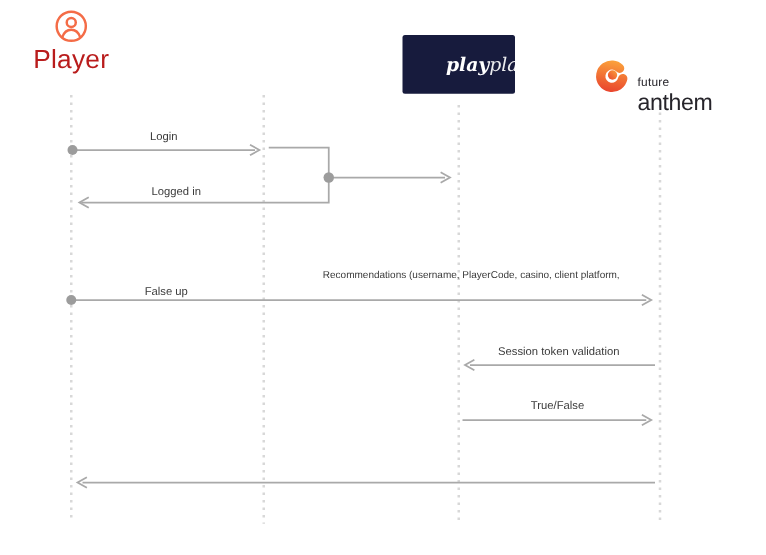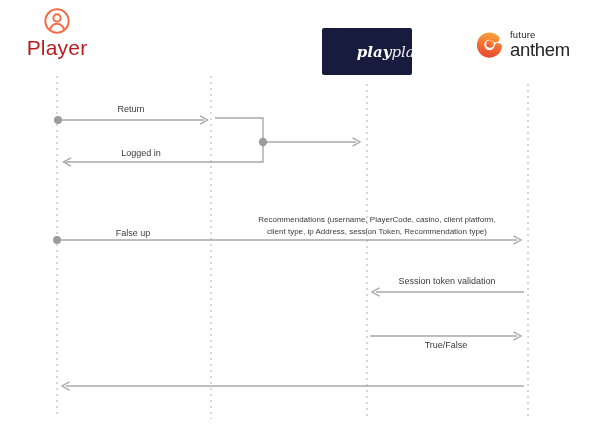--- a/index.html
+++ b/index.html
@@ -13,21 +13,21 @@
   .icon-wrap{height:29px;display:flex;align-items:flex-end;justify-content:center;margin-bottom:1px;}
   .playtech-box{
     position:absolute;left:322px;top:28px;width:90px;height:47px;background:#171b3d;
     border-radius:2px;display:flex;align-items:center;justify-content:center;gap:3px;
   }
   .playtech-text{font-family:"DejaVu Serif", serif;font-style:italic;color:#ffffff;font-size:15px;white-space:nowrap;}
   .playtech-text .pt-bold{font-weight:bold;margin-left:43px;}
   .playtech-text .pt-light{font-weight:normal;opacity:.92;}
   .anthem{position:absolute;left:475px;top:30px;display:flex;align-items:center;gap:6px;}
   .anthem-text{display:flex;flex-direction:column;justify-content:center;}
-  .anthem-top{font-size:9.5px;font-weight:500;color:#26242a;line-height:10px;letter-spacing:.2px;}
+  .anthem-top{font-size:9.5px;font-weight:500;color:#26242a;line-height:10px;letter-spacing:.2px;margin-top:32px;}
   .anthem-bottom{font-size:18.5px;font-weight:400;color:#26242a;line-height:19px;letter-spacing:-.3px;}
   .msg-label{
     position:absolute;font-size:9px;color:#3a3a3a;text-align:center;white-space:nowrap;line-height:10px;
   }
   .msg-detail{
     position:absolute;font-size:8px;color:#3a3a3a;text-align:center;line-height:11.5px;white-space:nowrap;
   }
 </style>
 </head>
 <body>
@@ -111,23 +111,22 @@
           <stop offset="1" stop-color="#FBA23C"></stop>
         </linearGradient>
       </defs>
     </svg>
     <div class="anthem-text">
       <span class="anthem-top">future</span>
       <span class="anthem-bottom">anthem</span>
     </div>
   </div>
 
-  <div class="msg-label" style="left:81px;top:104px;width:100px;">Return</div>
+  <div class="msg-label" style="left:81px;top:104px;width:100px;">Login</div>
   <div class="msg-label" style="left:91px;top:148px;width:100px;">Logged in</div>
   <div class="msg-label" style="left:83px;top:228px;width:100px;">False up</div>
   <div class="msg-detail" style="left:217px;top:214px;width:320px;">
     <div>Recommendations (username, PlayerCode, casino, client platform,</div>
-    <div>client type, ip Address, session Token, Recommendation type)</div>
   </div>
   <div class="msg-label" style="left:372px;top:276px;width:150px;">Session token validation</div>
-  <div class="msg-label" style="left:396px;top:319px;width:100px;margin-top:21px;">True/False</div>
+  <div class="msg-label" style="left:396px;top:319px;width:100px;">True/False</div>
 
 </div>
 
 </body></html>

